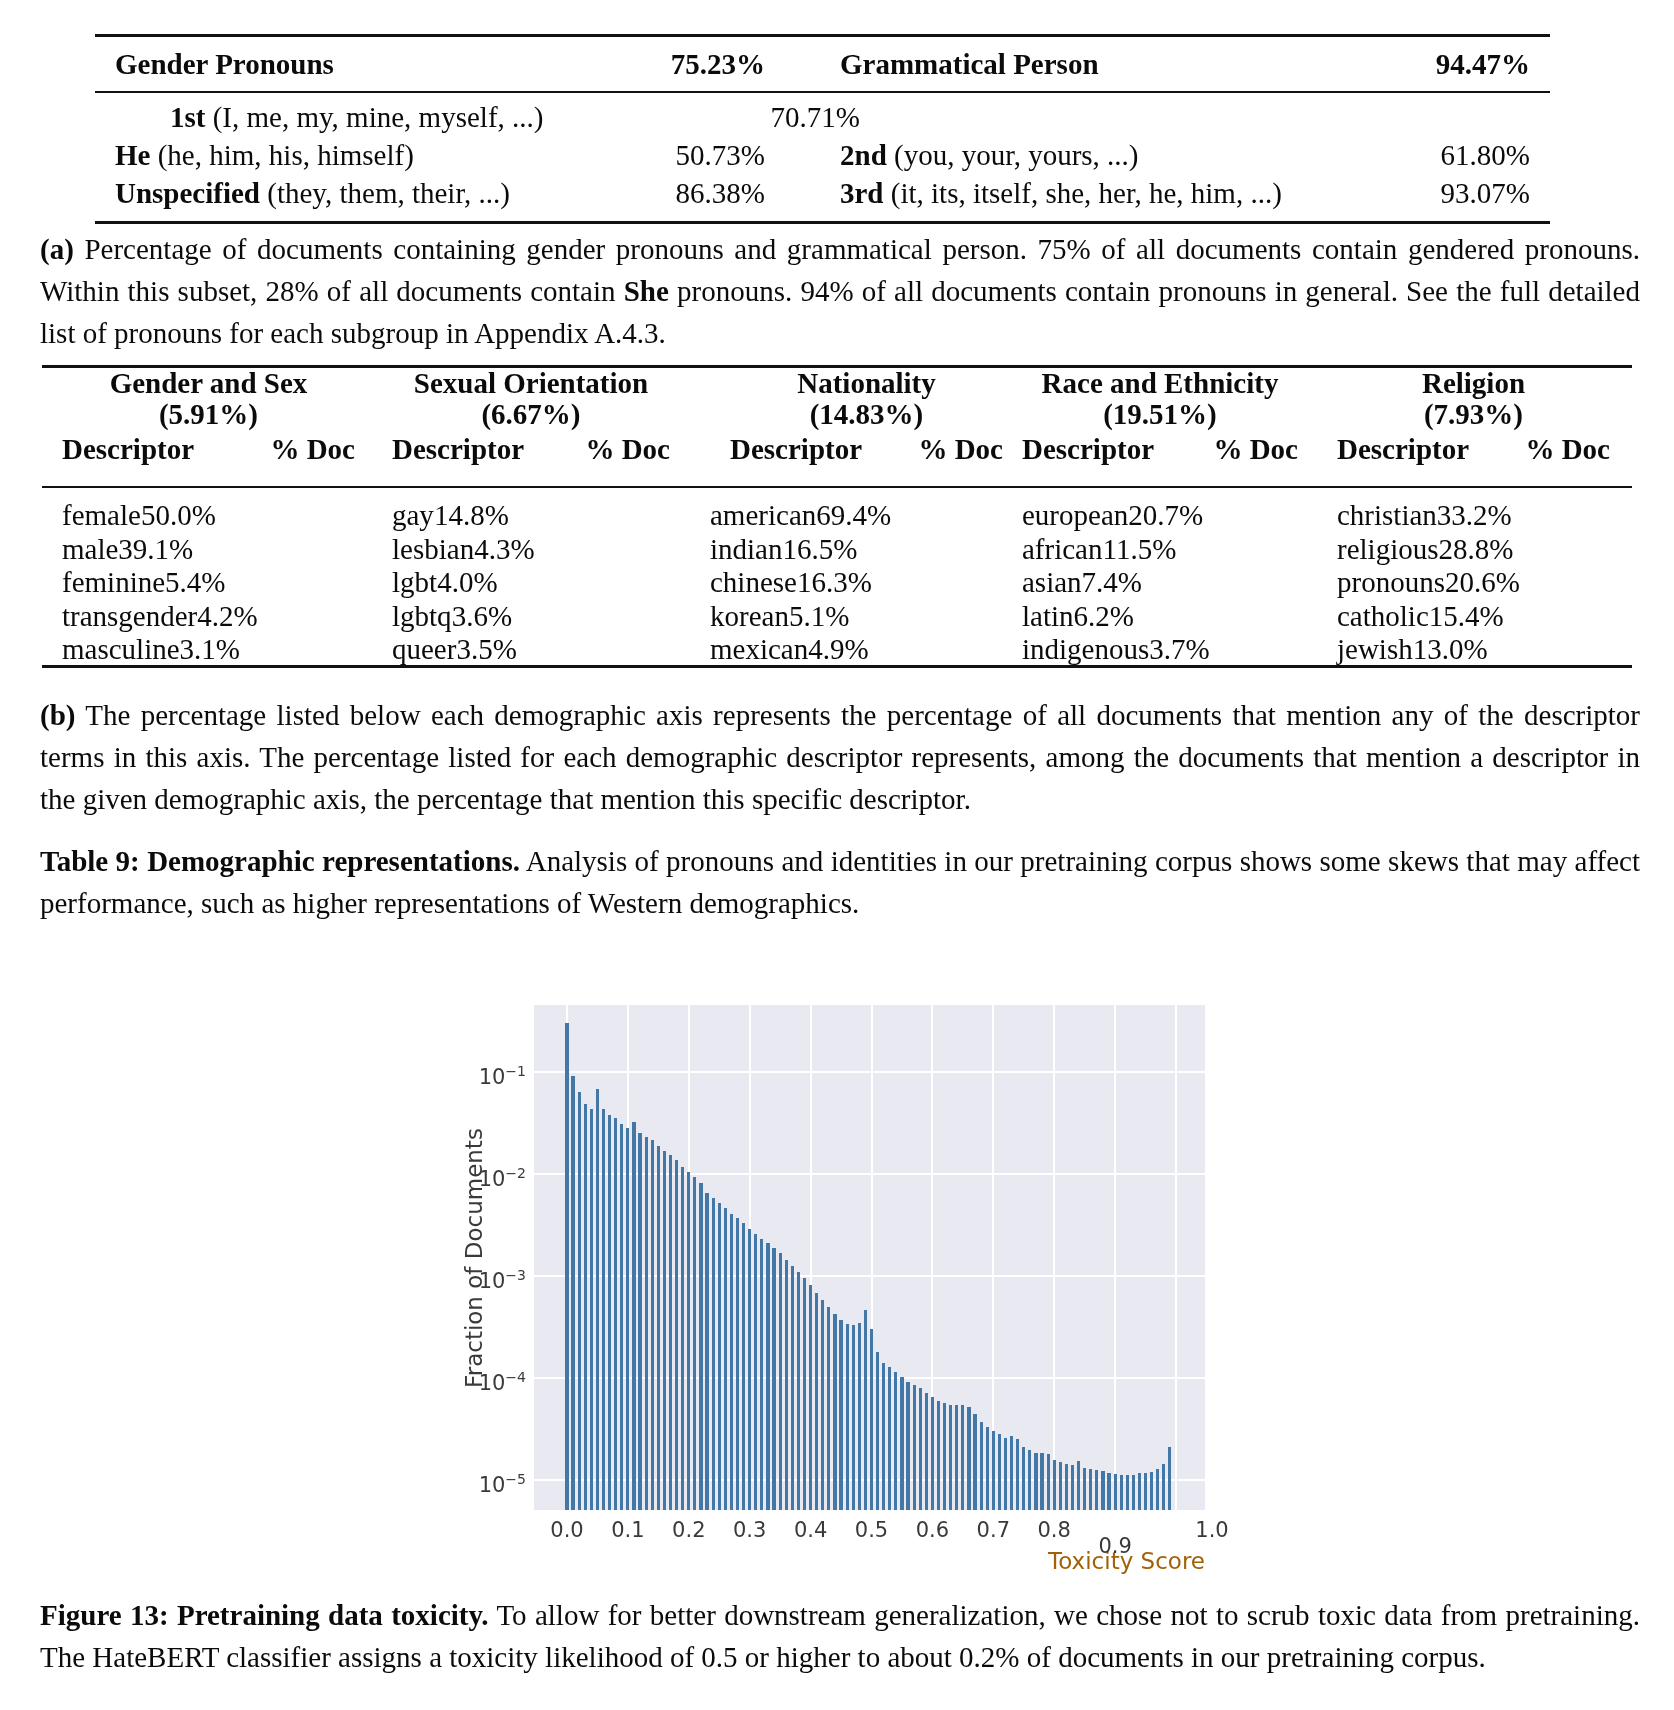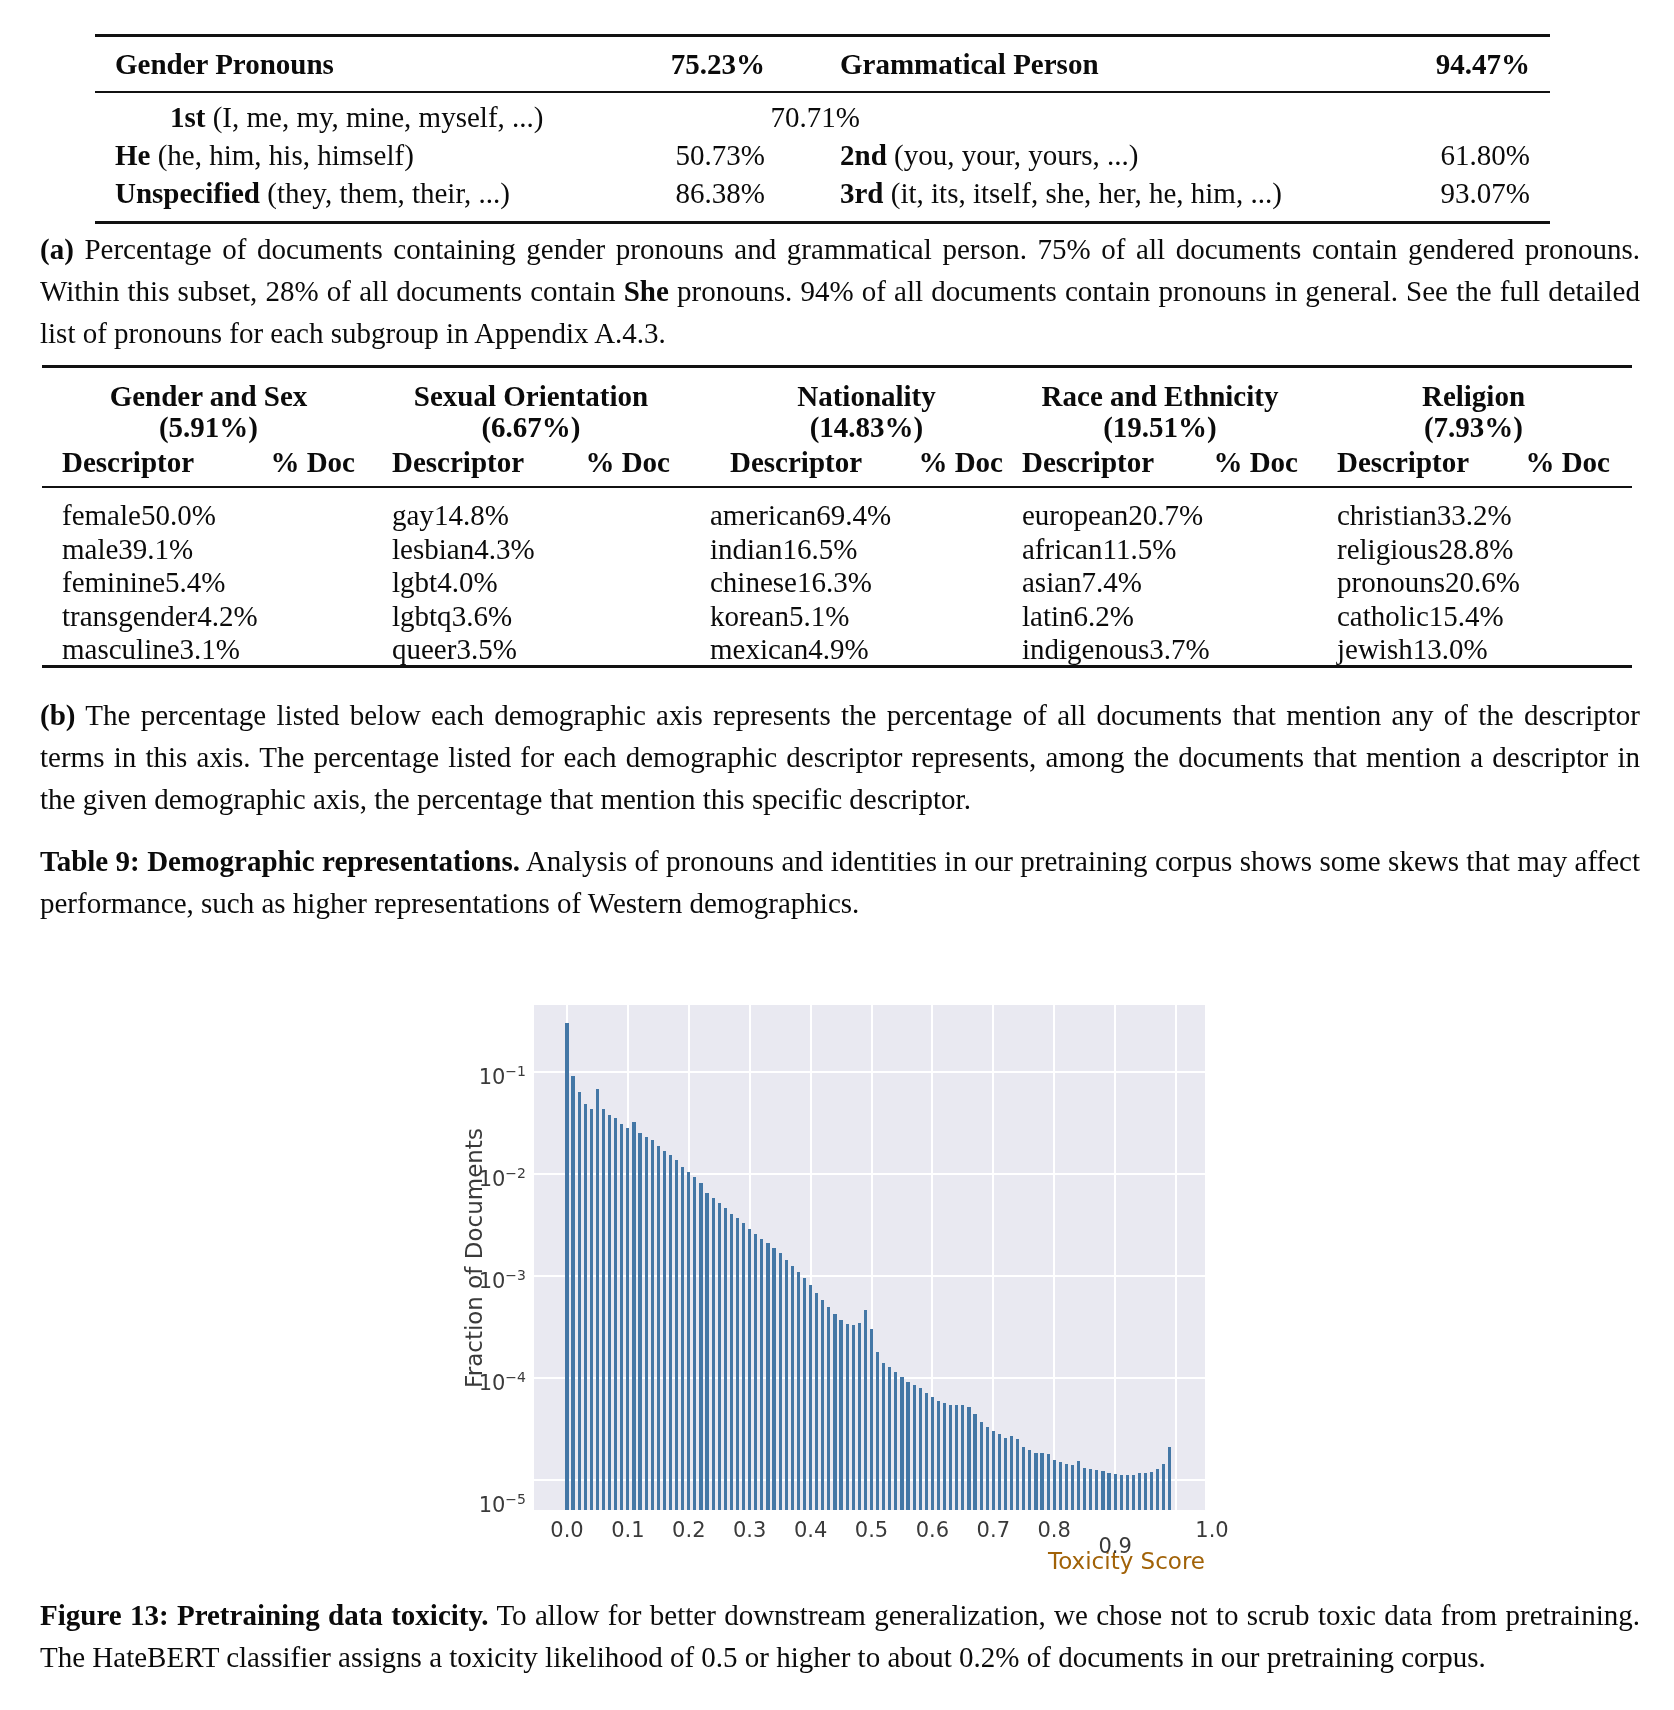--- a/index.html
+++ b/index.html
@@ -29,21 +29,21 @@
   
   #table-b {
     position: absolute; left: 42px; top: 365px; width: 1590px; height: 303px;
     border-top: 3px solid #111; border-bottom: 3px solid #111;
     font-size: 29px;
   }
   #tb-header { position: absolute; top: 0; left: 0; right: 0; height: 120px; border-bottom: 2px solid #111; }
   #tb-body   { position: absolute; top: 122px; left: 0; right: 0; bottom: 0; }
   .tb-col { position: absolute; top: 0; }
   .tb-group-name, .tb-group-pct { text-align: center; font-weight: bold; line-height: 31px; }
-  .tb-group-name { padding-top: 13px; }
+  .tb-group-name { }
   .tb-desc-row { display: flex; justify-content: space-between; font-weight: bold; margin-top: 3px; }
   .tb-row { display: flex; justify-content: flex-start; line-height: 33.5px; }
   .tb-body-col { padding-top: 9px; }
   
   #chart {
     position: absolute; left: 440px; top: 990px; width: 790px; height: 585px;
     font-family: "DejaVu Sans", sans-serif; color: #333;
   }
   #plot-area {
     position: absolute; left: 94px; top: 15px; width: 671px; height: 505px;
@@ -407,16 +407,16 @@
     <div class="xtick" style="left: 431.5px;">0.5</div>
     <div class="xtick" style="left: 492.4px;">0.6</div>
     <div class="xtick" style="left: 553.3px;">0.7</div>
     <div class="xtick" style="left: 614.2px;">0.8</div>
     <div class="xtick" style="left: 675.1px; margin-top: 16px;">0.9</div>
     <div class="xtick" style="left: 772px;">1.0</div>
     <div class="ytick" style="top: 71px;">10<sup>−1</sup></div>
     <div class="ytick" style="top: 173px;">10<sup>−2</sup></div>
     <div class="ytick" style="top: 275px;">10<sup>−3</sup></div>
     <div class="ytick" style="top: 377px;">10<sup>−4</sup></div>
-    <div class="ytick" style="top: 479px; margin-top: 20px;">10<sup>−5</sup></div>
+    <div class="ytick" style="top: 479px;">10<sup>−5</sup></div>
   </div>
 
 <p class="caption" style="top:1594px"><span class="b">Figure 13: Pretraining data toxicity.</span><span> To allow for better downstream generalization, we chose not to scrub toxic data from pretraining. The HateBERT classifier assigns a toxicity likelihood of 0.5 or higher to about 0.2% of documents in our pretraining corpus.</span></p>
 
 </body></html>

